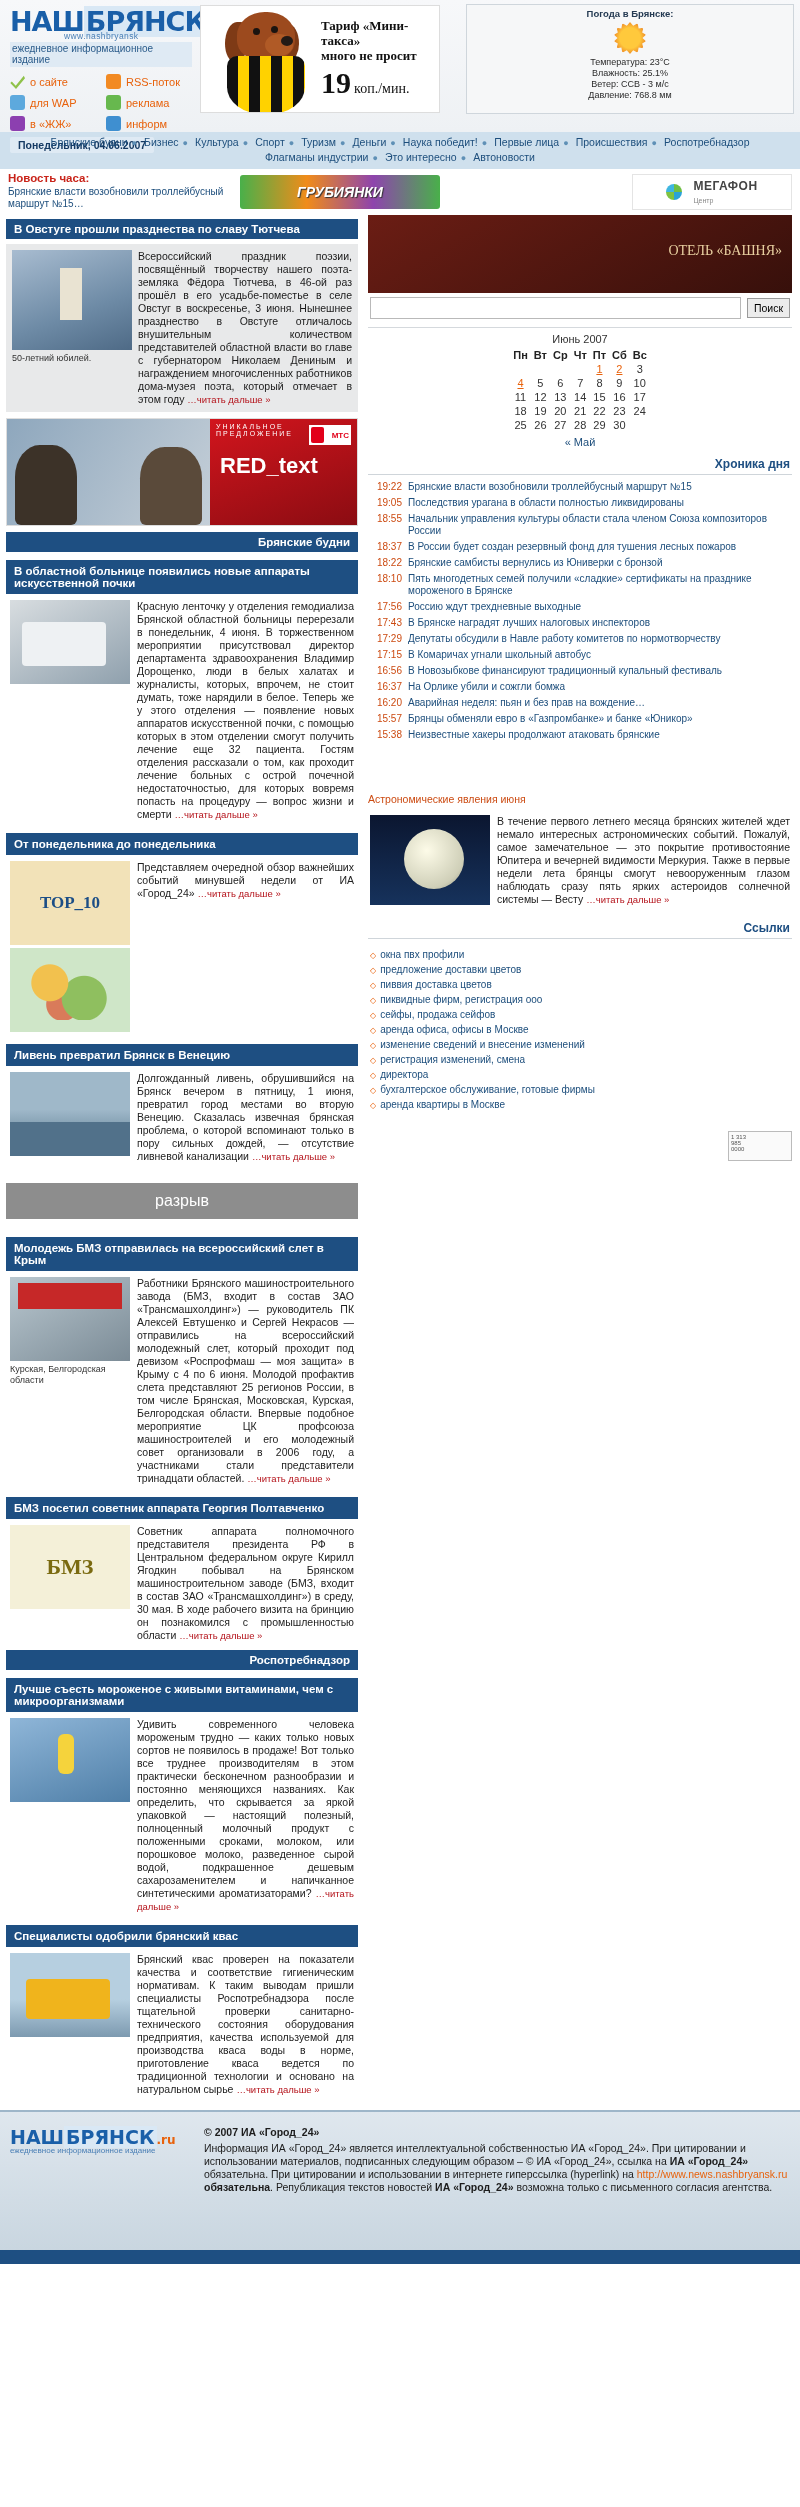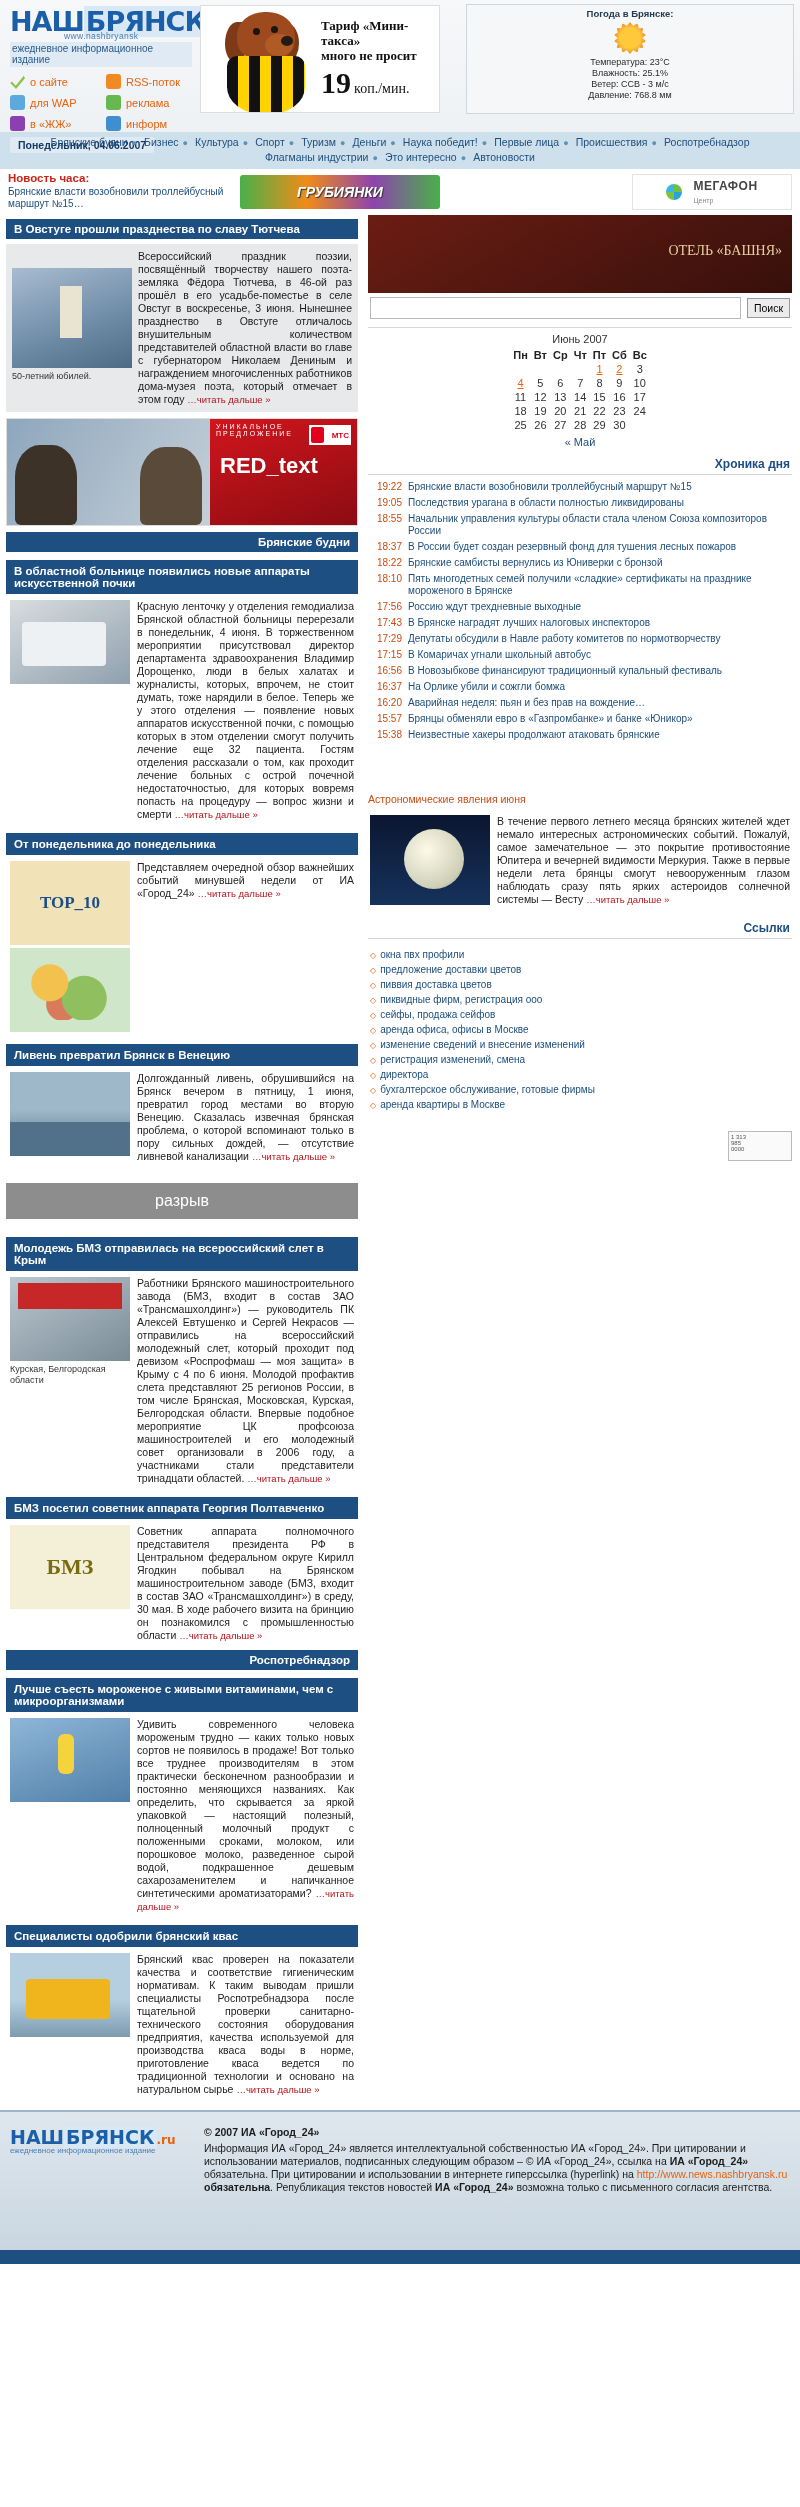--- a/index.html
+++ b/index.html
@@ -110,21 +110,21 @@
   .left { width:362px; padding:0 4px 0 6px; }
   .right { width:438px; padding:0 8px 0 6px; }
 
   .secbar { background:#1e4f82; color:#fff; font-weight:bold; font-size:11.5px;
             padding:4px 8px; margin:4px 0 5px; }
   .secbar.r { text-align:right; }
   .sec-grayline { border-bottom:1px solid #cfd5da; color:#1e4f82; font-weight:bold;
                   font-size:12px; text-align:right; padding:3px 2px; margin:6px 0 5px; }
 
   .lead { display:flex; gap:6px; background:#e8e9ea; padding:6px; }
-  .lead-photo { width:120px;margin-top:18px; }
+  .lead-photo { width:120px; }
   .photo { background:#b9c3cb; position:relative; overflow:hidden; }
   .photo.church { height:100px; background:linear-gradient(160deg,#a8bcd0,#6e8ba6 60%,#4e6a86);}
   .photo.church:after{ content:""; position:absolute; left:40%; top:18%; width:22px;height:52px;
                        background:#e9e3d2; }
   .lead-cap { font-size:9px; color:#333; margin-top:3px; line-height:11px; }
   .lead-text { flex:1; font-size:10.5px; line-height:13px; text-align:justify; color:#1a1a1a; }
   .more { color:#b4121a; font-size:9.5px; cursor:pointer; }
 
   .adbanner { height:108px; margin:6px 0; border:1px solid #ddd; position:relative;
               overflow:hidden; background:#f1f1f1; display:flex; }

